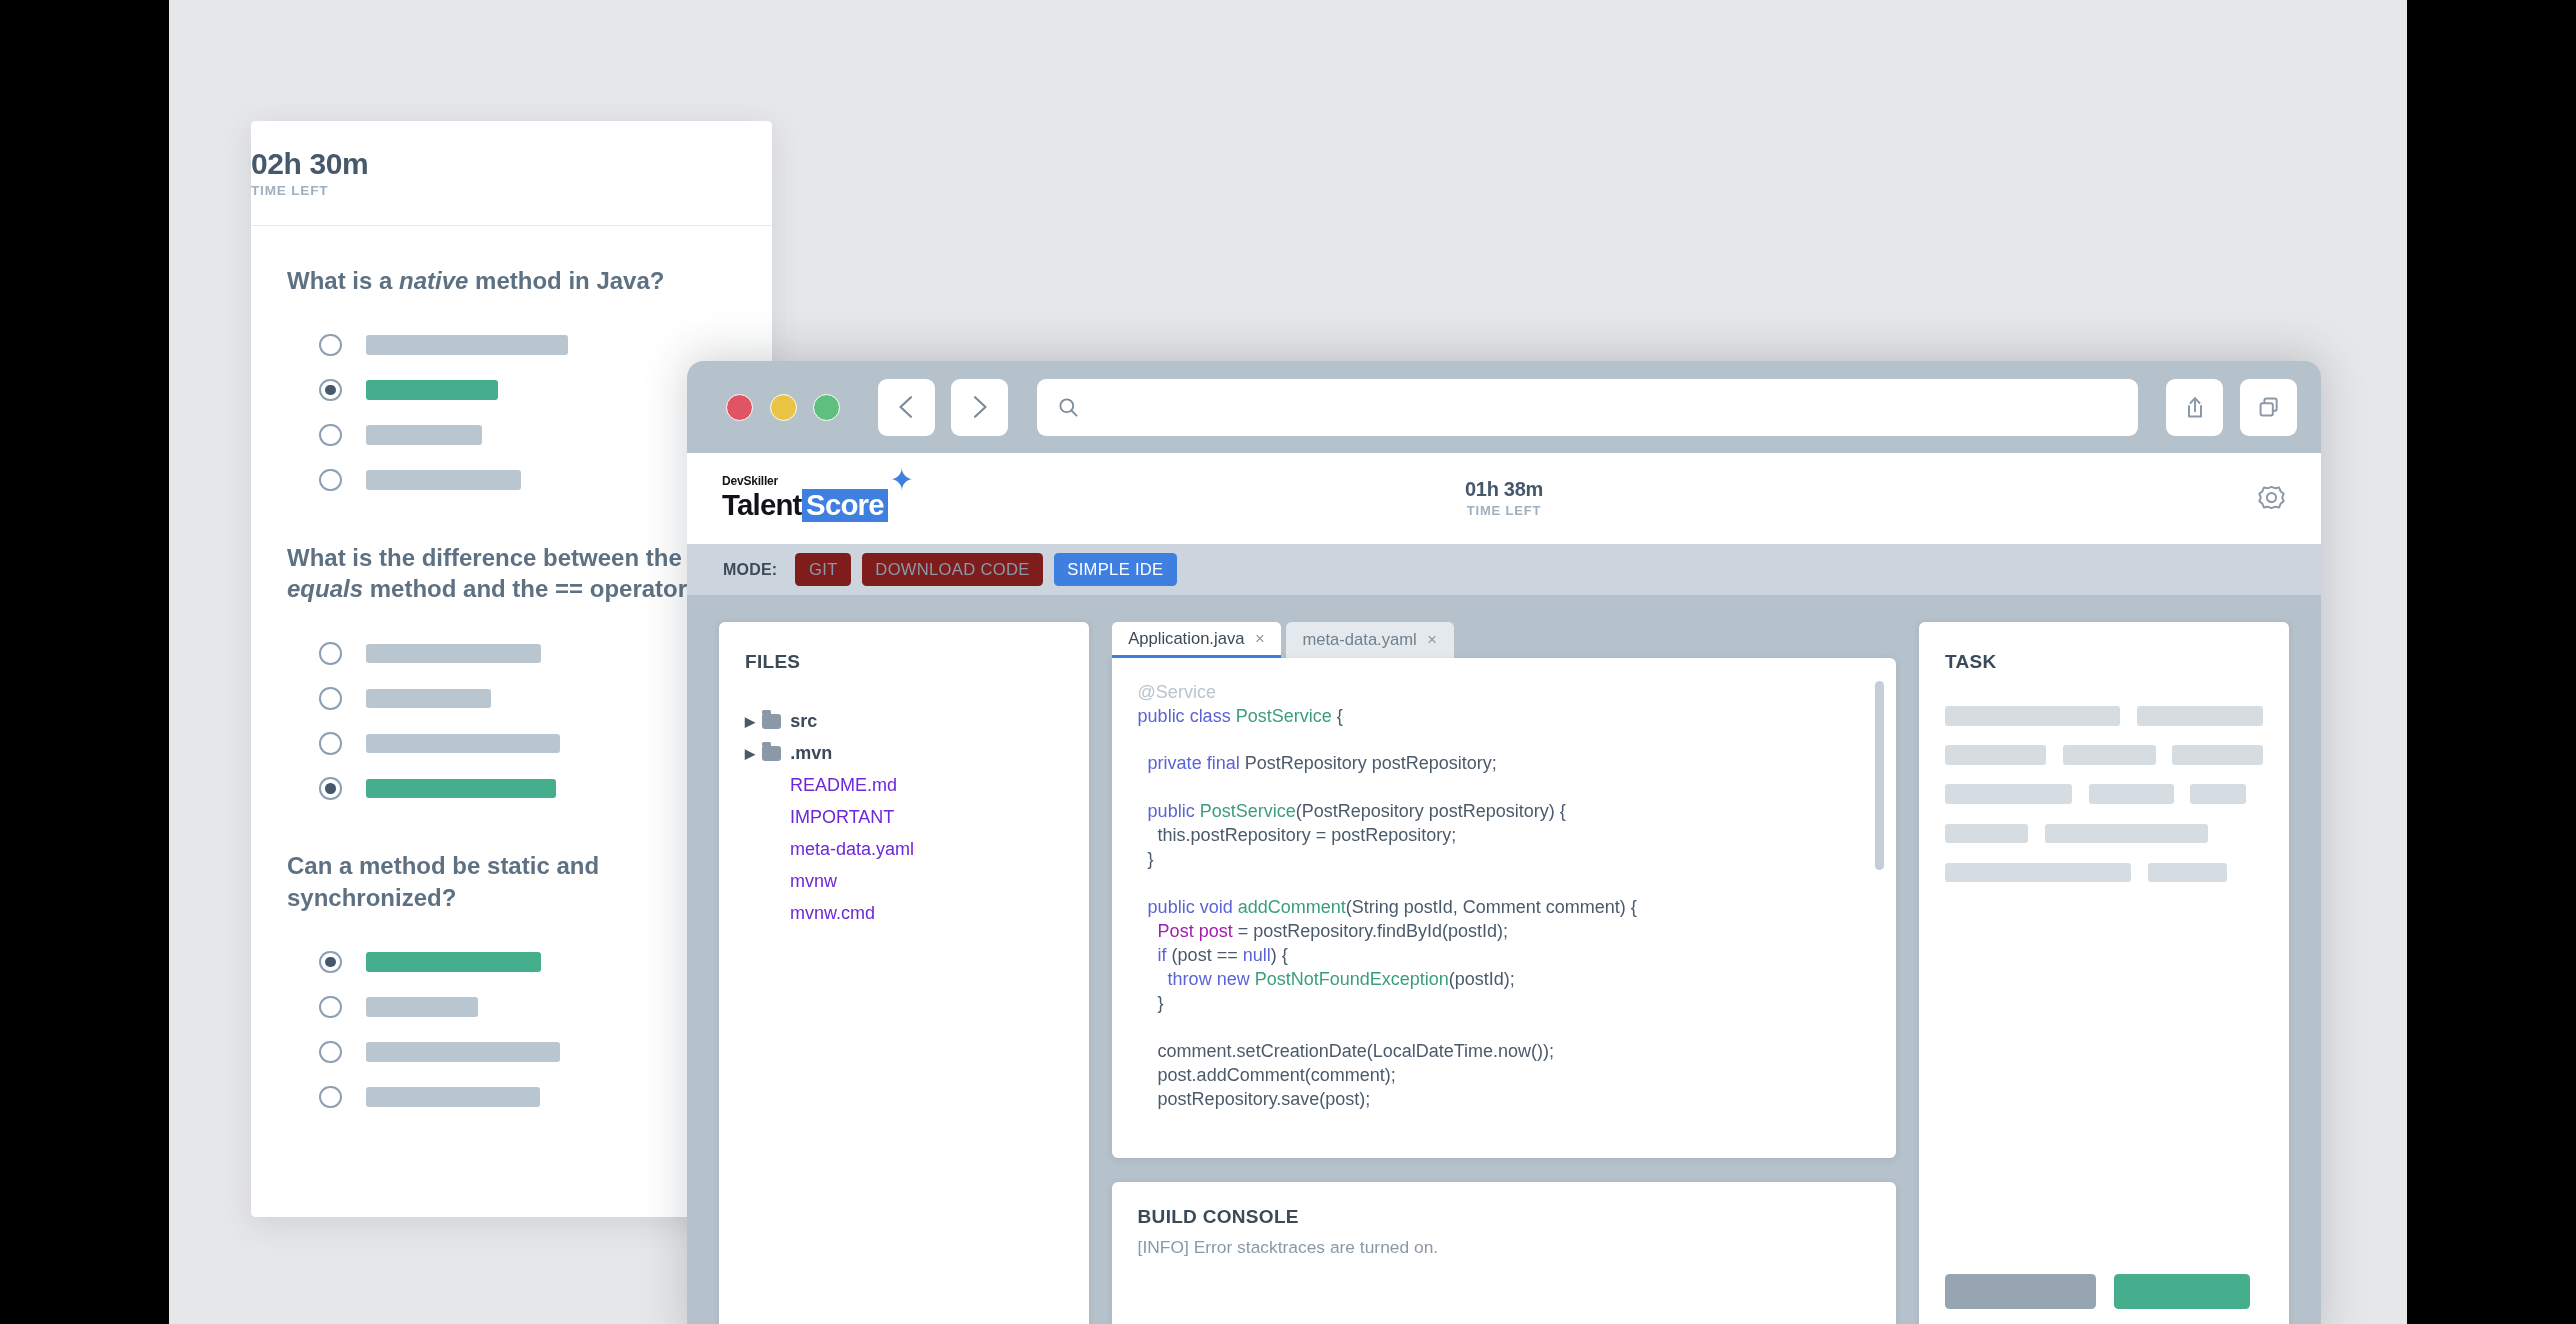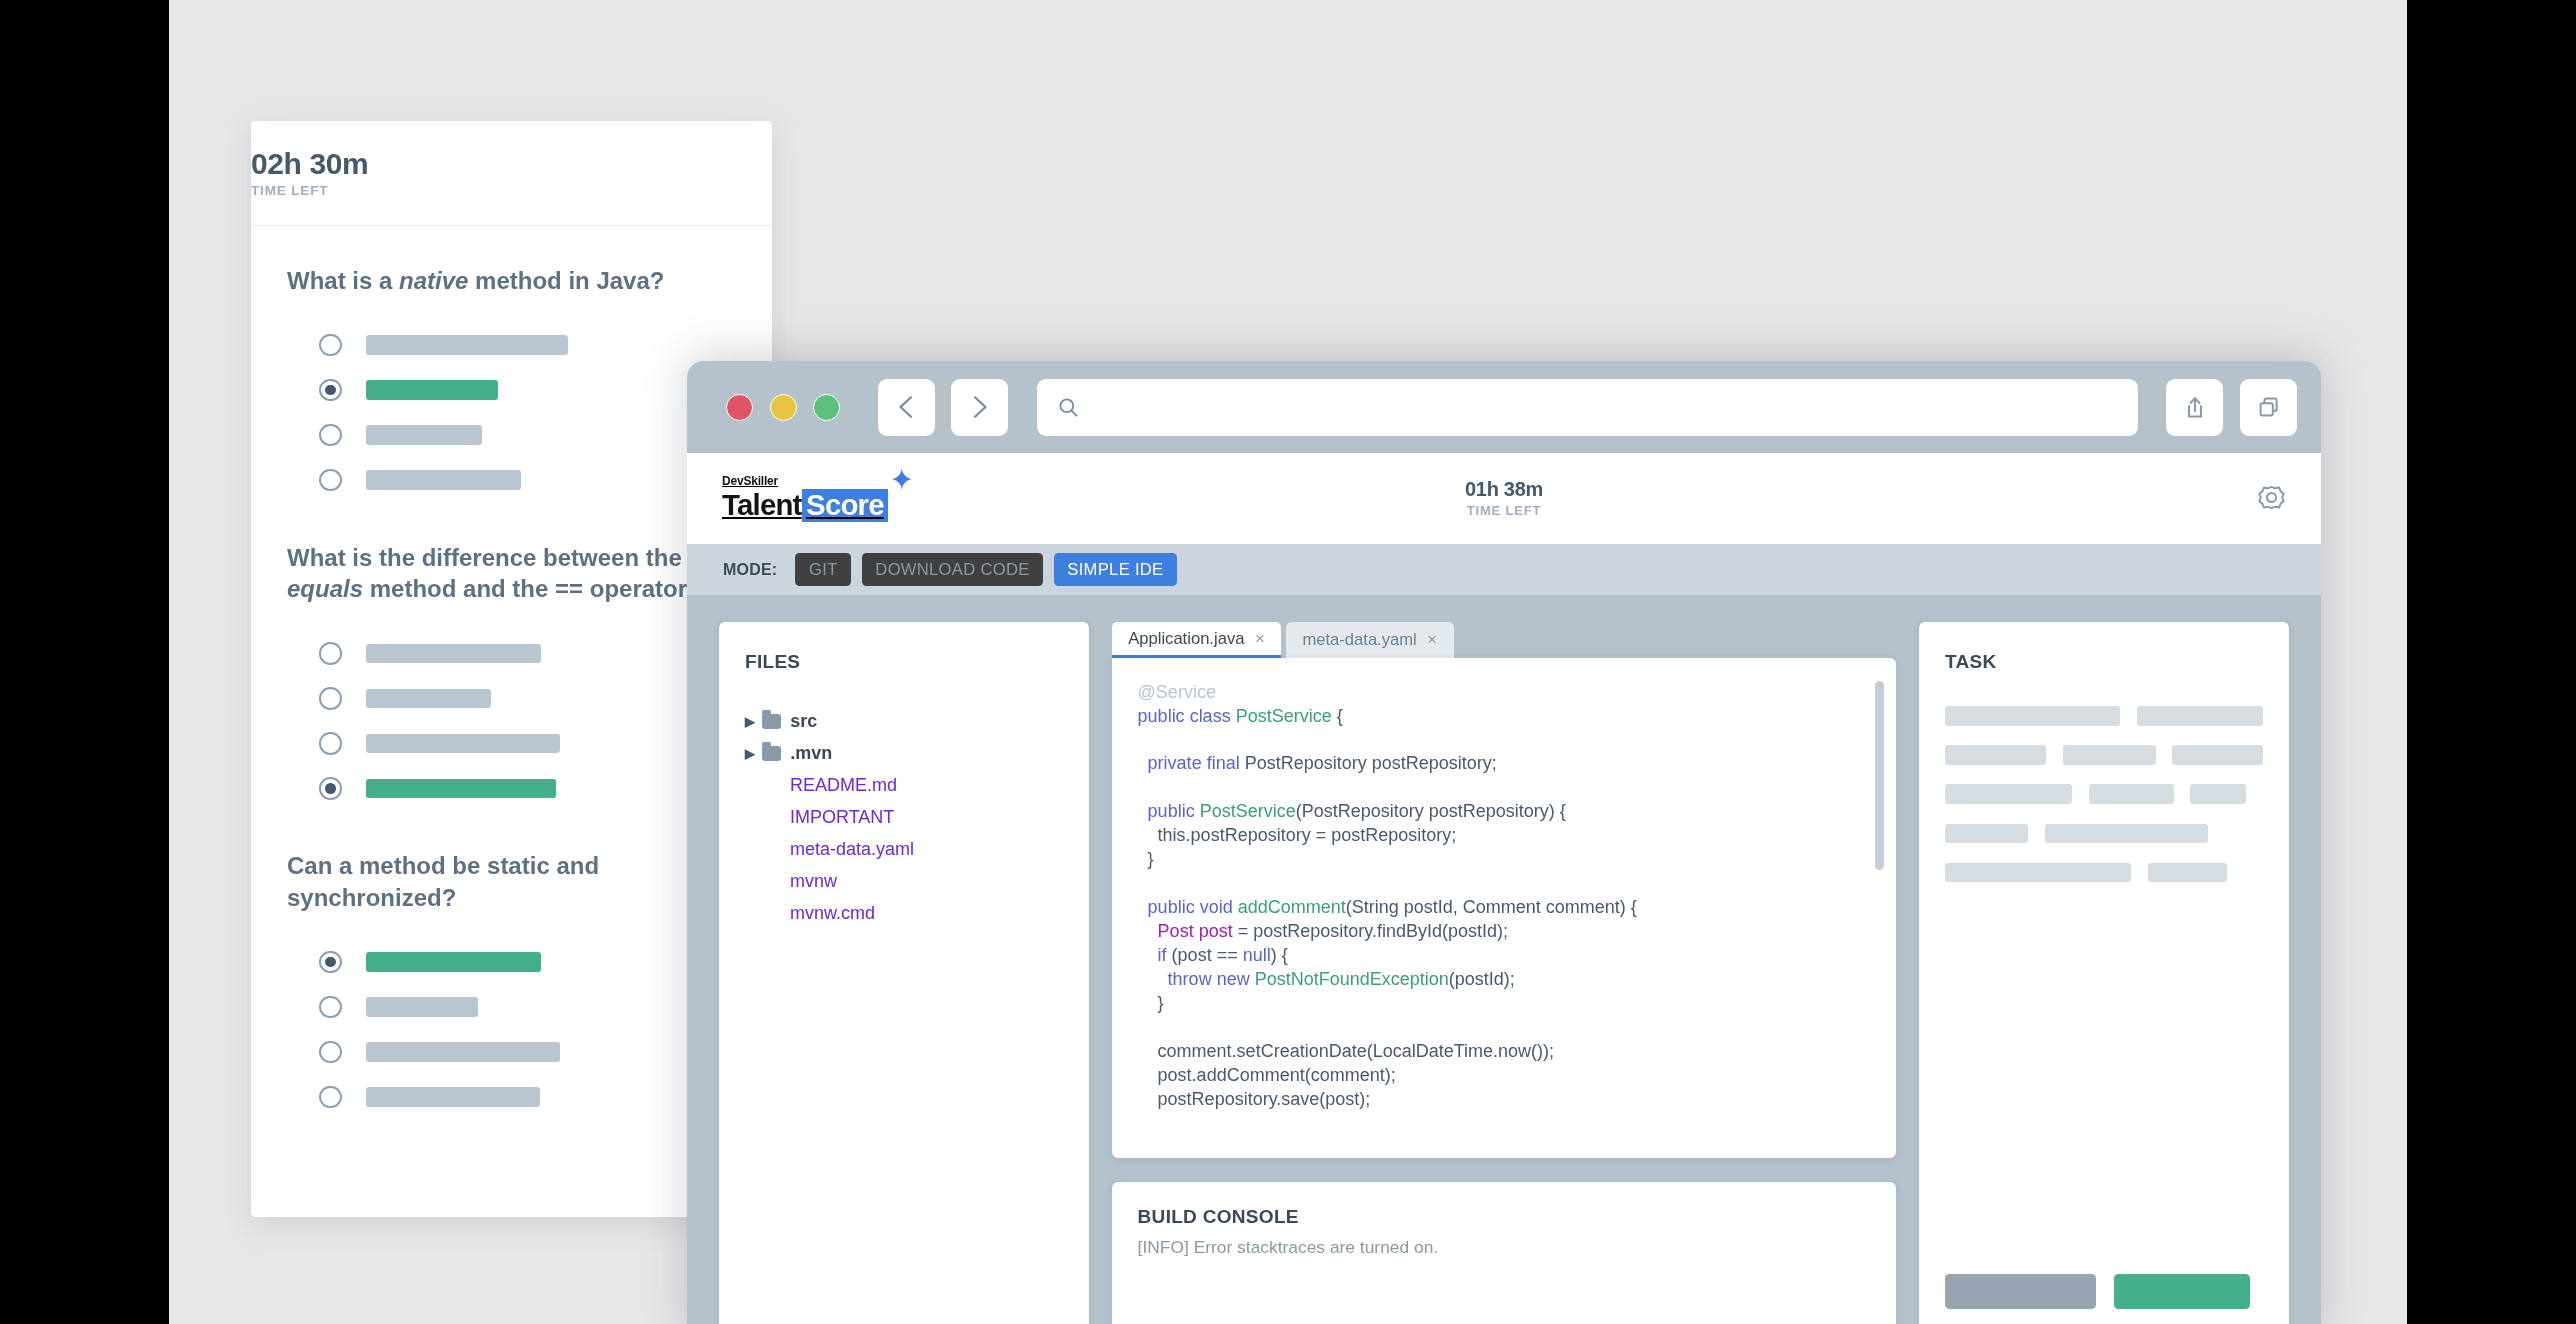--- a/index.html
+++ b/index.html
@@ -130,21 +130,21 @@
   .chrome-right { display: flex; gap: 16.6px; }
 
   
   .app-header {
     height: 91px;
     background: #ffffff;
     display: flex; align-items: center;
     padding: 0 35px;
     position: relative;
   }
-  .logo { display: flex; align-items: flex-end; text-decoration: underline; }
+  .logo { display: flex; align-items: flex-end; }
   .logo-inner { position: relative; }
   .logo-kicker {
     font-size: 12px; font-weight: 800;
     color: #111318; letter-spacing: -0.2px;
     line-height: 1;
     margin-bottom: 2.3px;
   }
   .logo-main {
     display: flex; align-items: baseline;
     font-size: 29.4px; font-weight: 800;
@@ -185,21 +185,21 @@
     padding: 0 36px; gap: 10.6px;
   }
   .mode-label {
     font-size: 16px; font-weight: 800;
     color: #3c4a58; letter-spacing: 0.2px;
     margin-right: 7.5px;
   }
   .mode-btn {
     height: 33px; padding: 0 13.6px;
     border-radius: 4.5px;
-    background: #404040; color: #8a99a8;
+    background: #7f1d1d; color: #8a99a8;
     font-size: 16.6px; letter-spacing: 0.3px;
     display: flex; align-items: center;
   }
   .mode-btn.active { background: #3f7fe0; color: #ffffff; }
 
   
   .work {
     display: flex;
     padding: 27px 32px 0 32px;
     gap: 22.6px;

